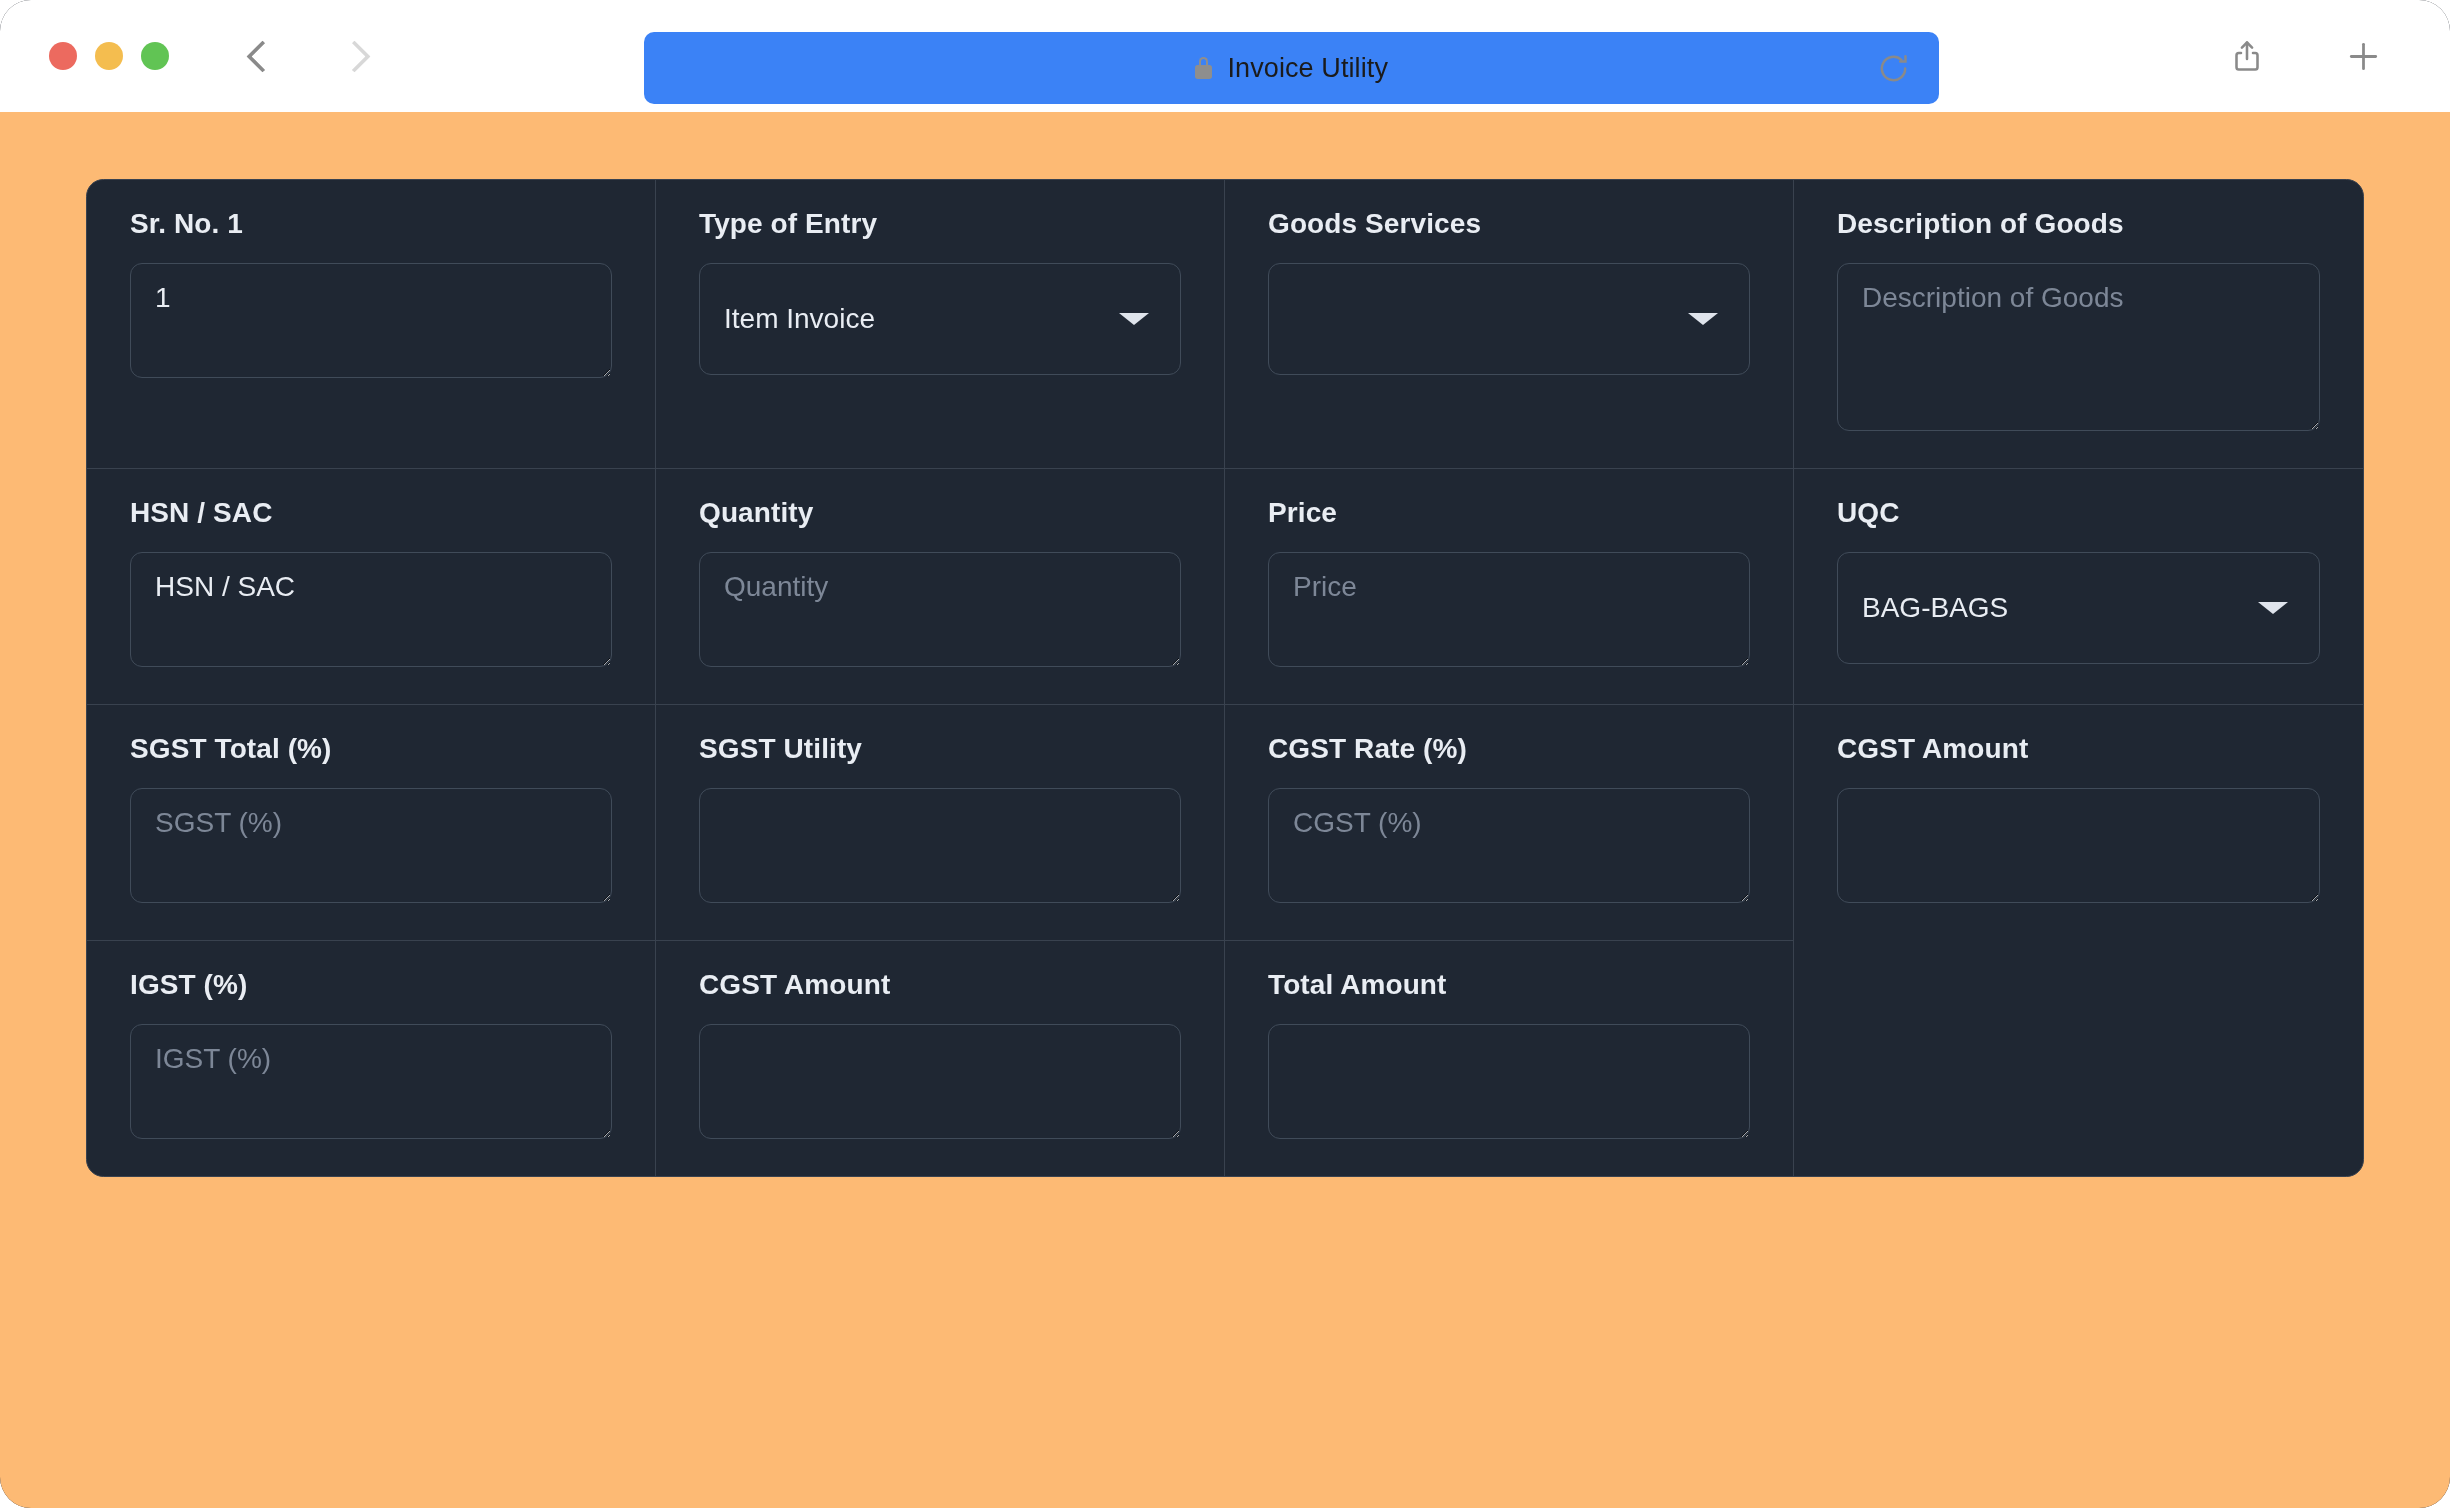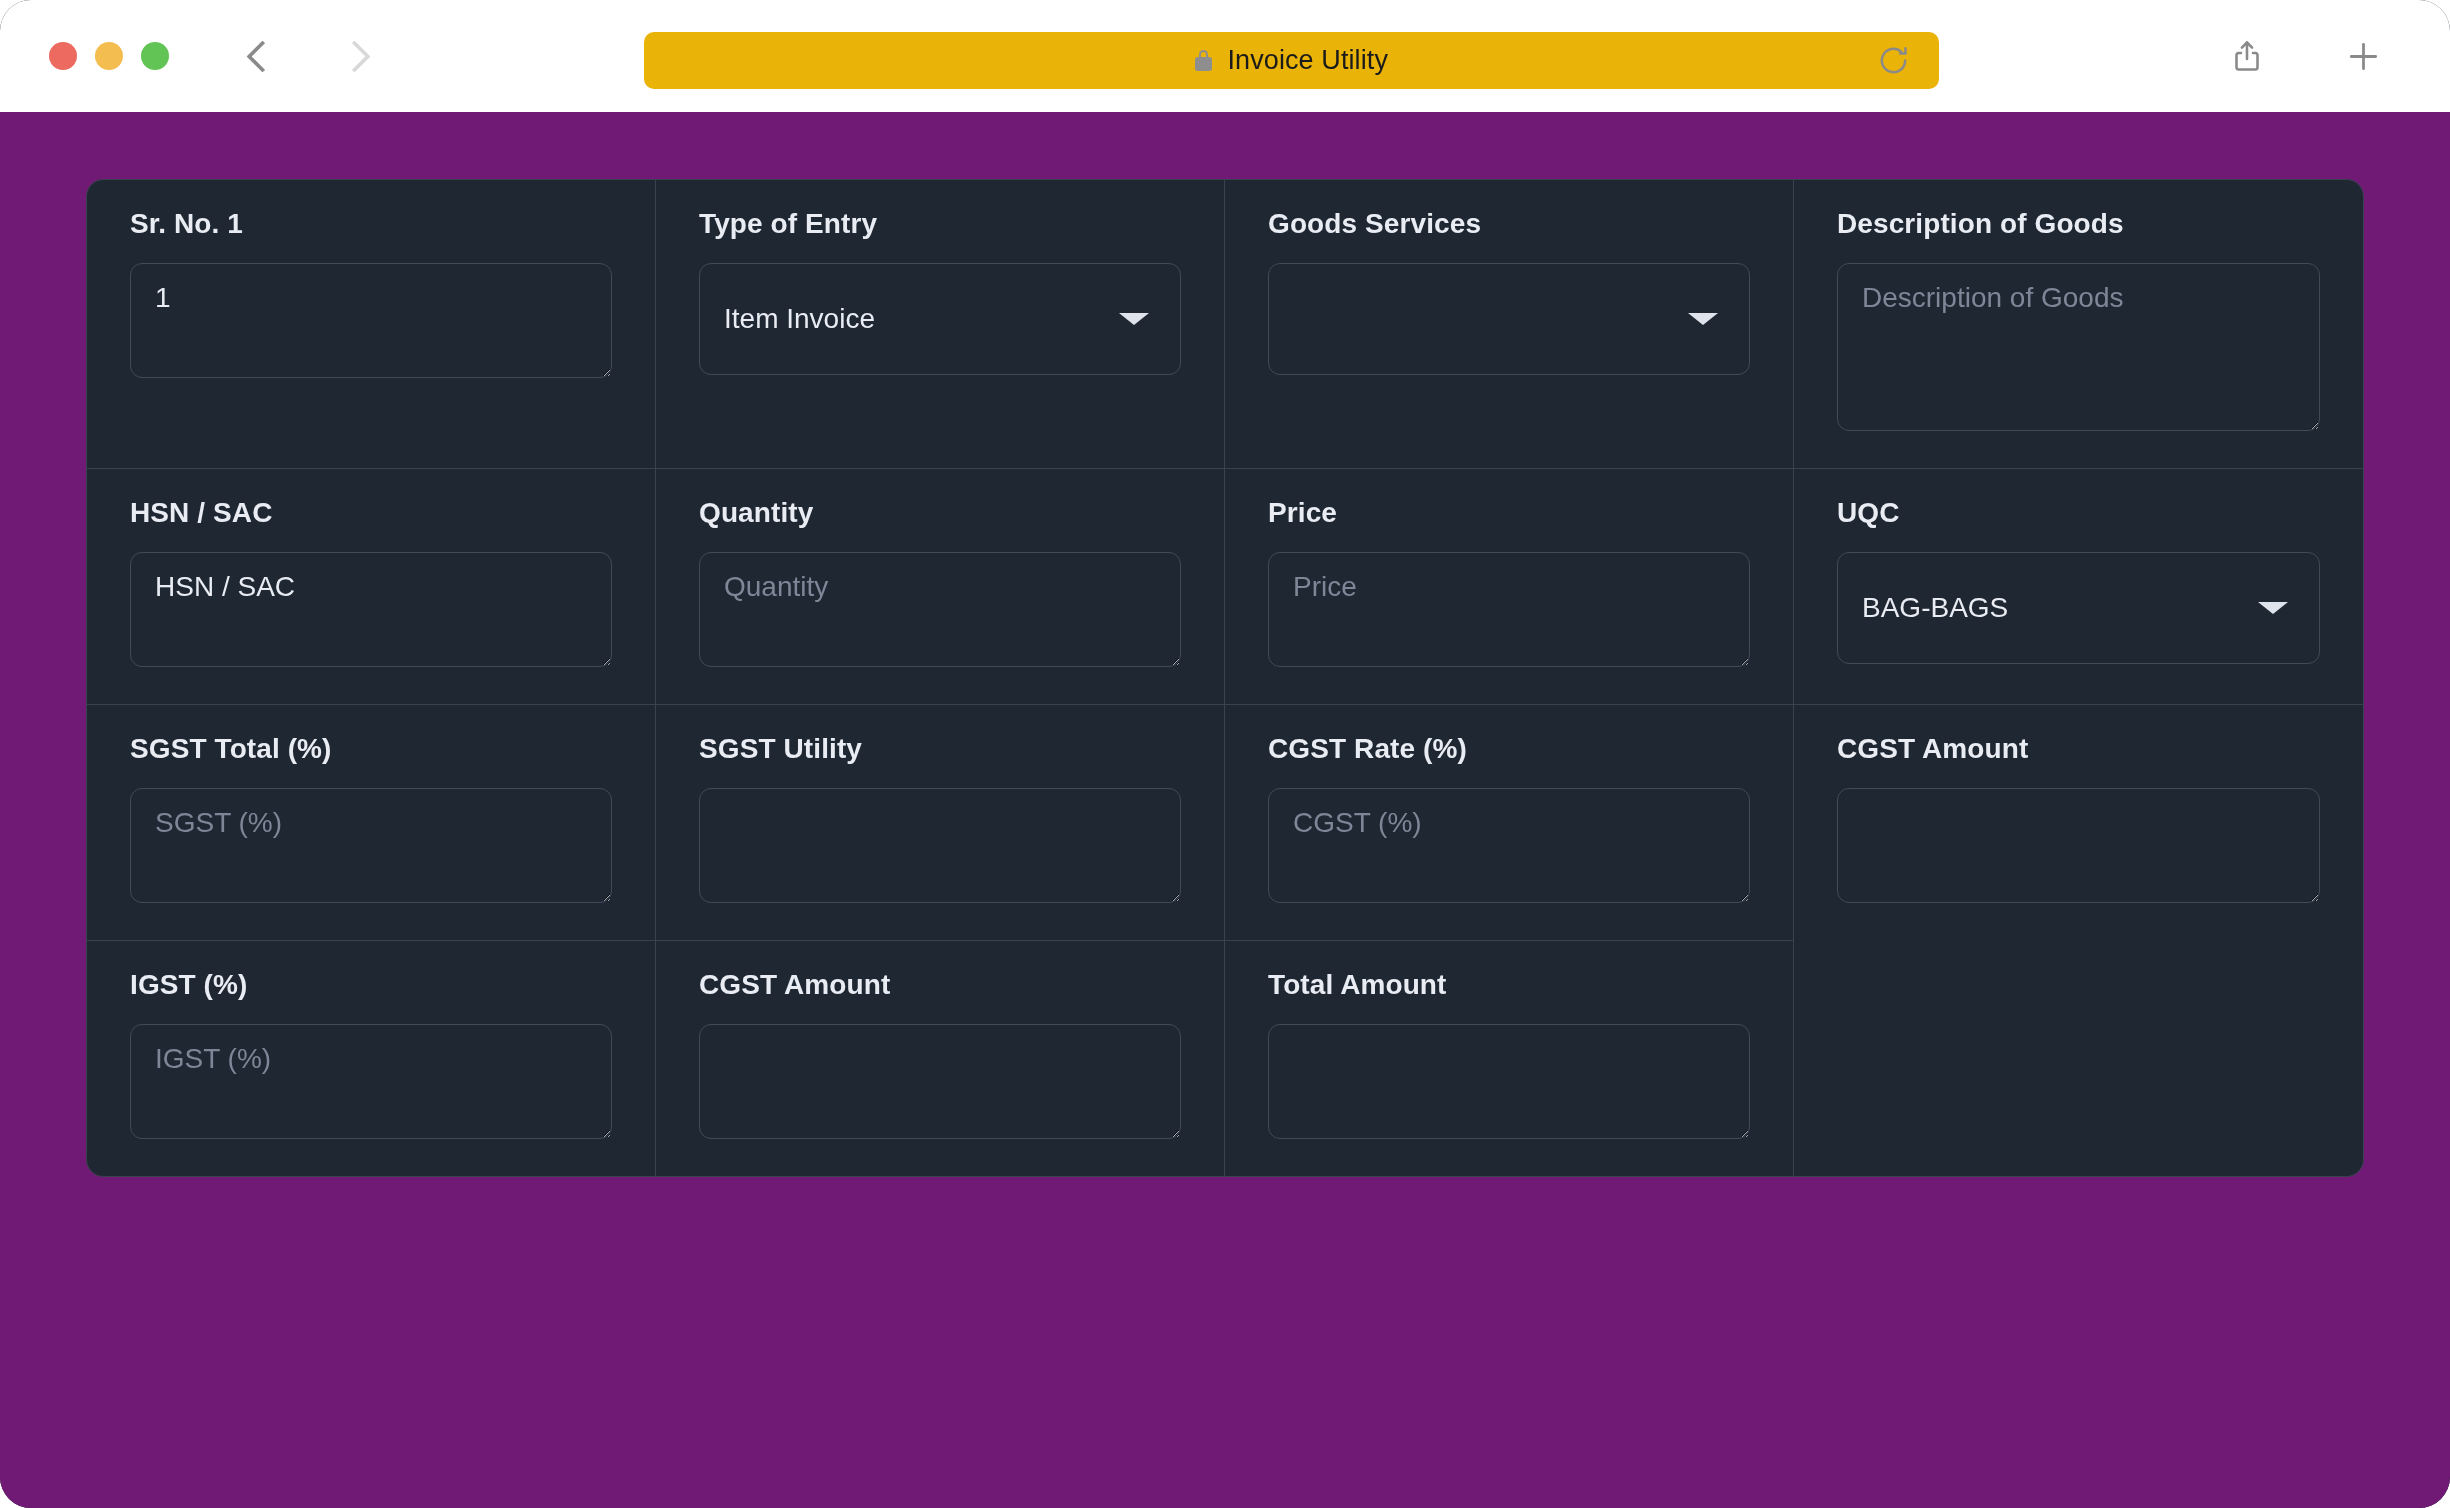--- a/index.html
+++ b/index.html
@@ -88,22 +88,22 @@
   }
   .nav-back    { color: #8a8a8a; }
   .nav-forward { color: #d8d8d8; }
 
   
   .urlbar {
     position: absolute;
     left: 644px;
     top: 32px;
     width: 1295px;
-    height: 57px;
-    background: #eab308;
+    height: 72px;
+    background: #3b82f6;
     border-radius: 10px;
     display: flex;
     align-items: center;
     justify-content: center;
     cursor: text;
   }
   .urlbar-center {
     display: flex;
     align-items: center;
     gap: 15px;
@@ -166,21 +166,21 @@
     align-items: center;
     justify-content: center;
     background: none;
     border: none;
     cursor: pointer;
   }
 
   
   .page {
     flex: 1 1 auto;
-    background: #701a75;
+    background: #fdba74;
     padding: 67px 86px 0 86px;
     overflow: hidden;
   }
 
   .card {
     background: #1f2733;
     border: 0.7px solid #39424f;
     border-radius: 17.5px;
     overflow: hidden;
   }

